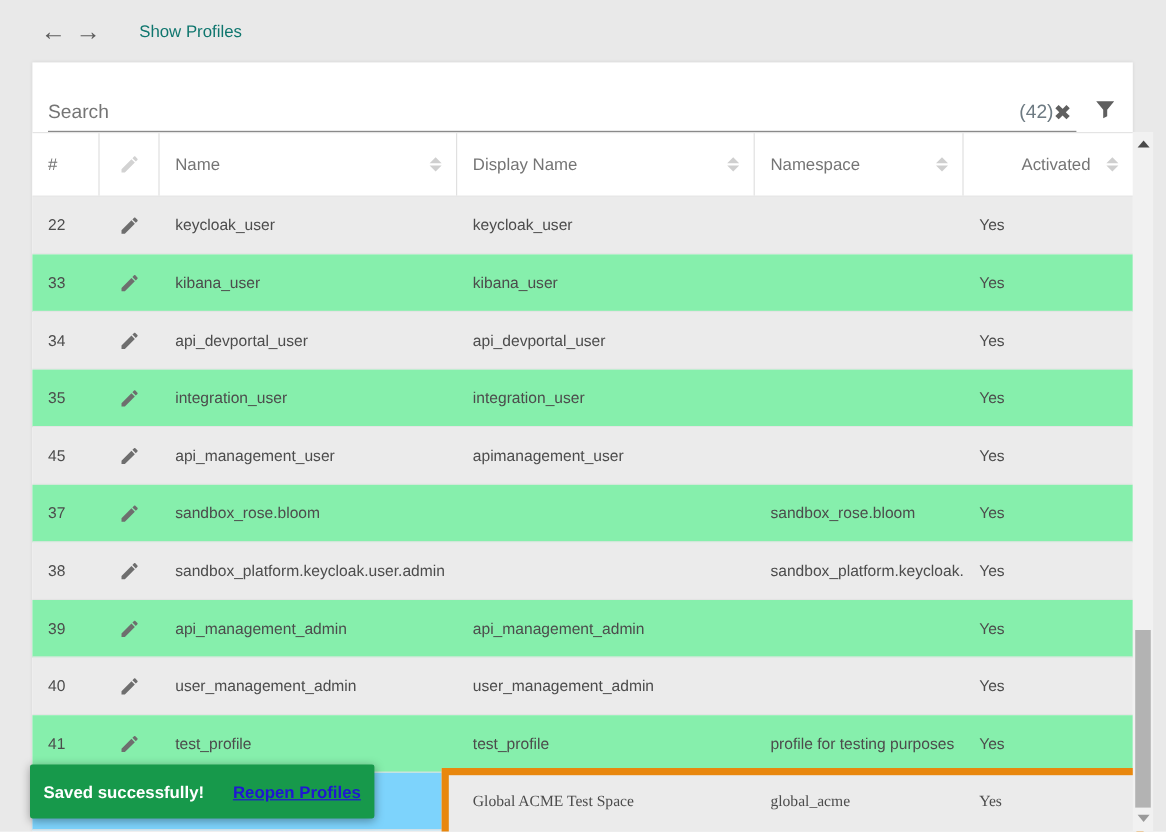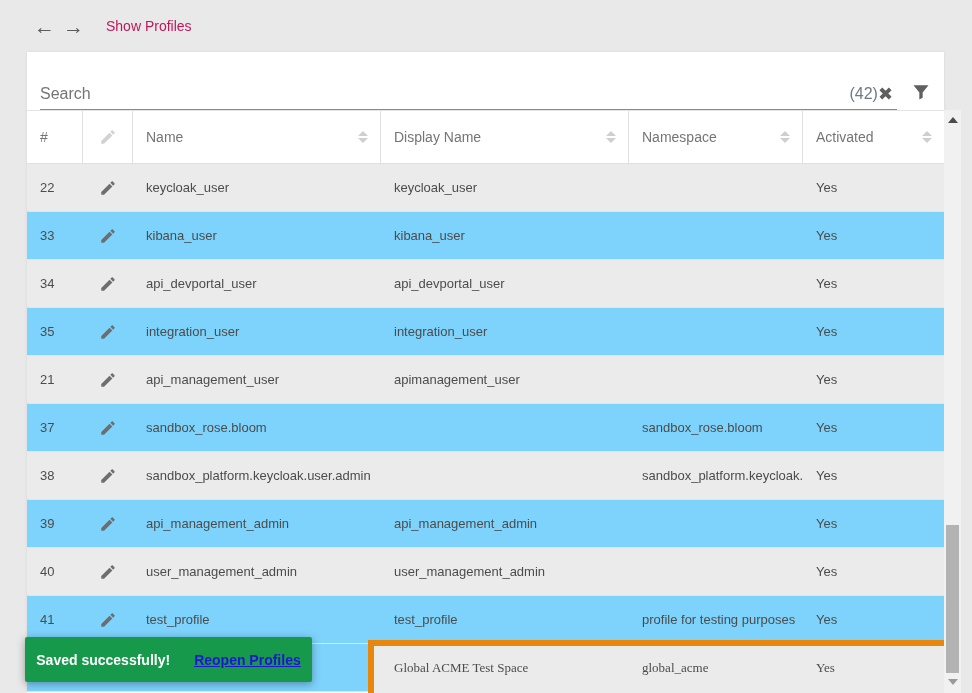--- a/index.html
+++ b/index.html
@@ -8,44 +8,44 @@
     --link-blue:#2016d2;
   }
   *{box-sizing:border-box;margin:0;padding:0;}
   html,body{width:972px;height:693px;overflow:hidden;}
   body{font-family:"Liberation Sans",sans-serif;background:#e9e9e9;position:relative;}
   .stage{position:absolute;inset:0;width:972px;height:693px;background:#e9e9e9;}
 
   
   .topbar{position:absolute;left:0;top:0;width:100%;height:52px;display:flex;align-items:center;padding-left:34px;gap:8px;}
   .nav-arrow{font-size:21px;font-weight:bold;color:#5c5c5c;line-height:1;cursor:pointer;}
-  .topbar-title{font-size:14px;color:#be185d;margin-left:14px;}
+  .topbar-title{font-size:14px;color:#0f766e;margin-left:24px;}
 
   
   .panel{position:absolute;left:27px;top:52px;width:917px;height:641px;background:#ffffff;box-shadow:0 0 3px rgba(0,0,0,0.08);}
 
   
   .search-row{position:absolute;left:13px;top:14px;width:891px;height:44px;display:flex;align-items:flex-end;}
   .search-field{display:flex;align-items:center;width:864px;border-bottom:1px solid #8a8a8a;padding-bottom:6px;justify-content:center;}
   .search-field input{flex:1;border:none;outline:none;font-size:16px;color:#444;font-family:"Liberation Sans",sans-serif;background:transparent;}
   .search-field input::placeholder{color:#757575;opacity:1;}
   .result-count{font-size:16px;color:#6d7a82;}
   .clear-icon{font-size:18px;color:#5f5f5f;cursor:pointer;line-height:1;margin-right:4px;}
   .filter-icon{margin-left:14px;margin-bottom:4px;cursor:pointer;}
 
   
   .table{position:absolute;left:0;top:58px;width:917px;}
   .thead,.row{display:grid;grid-template-columns:56px 50px 248px 248px 174px 141px;}
   .thead{height:54px;border-top:1px solid #e4e4e4;border-bottom:1px solid #e0e0e0;background:#fff;}
   .th{display:flex;align-items:center;padding-left:13px;font-size:14px;color:#757575;border-right:1px solid #e0e0e0;position:relative;}
-  .th:last-child{border-right:none;}
+  .th:last-child{border-right:none;justify-content:center;}
   .sort{display:inline-flex;flex-direction:column;gap:2px;position:absolute;right:12px;cursor:pointer;}
   .sort .up{width:0;height:0;border-left:5px solid transparent;border-right:5px solid transparent;border-bottom:5px solid #cfcfcf;}
   .sort .dn{width:0;height:0;border-left:5px solid transparent;border-right:5px solid transparent;border-top:5px solid #cfcfcf;}
-  .row{height:48px;background:#7dd3fc;border-bottom:1px solid #e4e4e4;position:relative;}
+  .row{height:48px;background:#86efac;border-bottom:1px solid #e4e4e4;position:relative;}
   .row:nth-child(odd){background:#ebebeb;}
   .cell{display:flex;align-items:center;padding-left:13px;font-size:13px;color:#4c4c4c;white-space:nowrap;overflow:hidden;position:relative;z-index:1;}
   .c-edit{padding-left:0;justify-content:center;}
   .edit-icon{cursor:pointer;display:inline-flex;}
   .edit-icon svg{fill:#6e6e6e;}
   .thead .edit-icon svg{fill:#d2d2d2;}
 
   
   .row.highlighted{background:#7dd3fc;font-family:Liberation Serif, serif;}
   .row.highlighted::before{content:"";position:absolute;left:341px;top:-4px;width:573px;height:49px;
@@ -186,21 +186,21 @@
                 </svg>
       </span>
     </div>
     <div class="cell c-name">integration_user</div>
     <div class="cell c-display">integration_user</div>
     <div class="cell c-namespace"></div>
     <div class="cell c-activated">Yes</div>
   </div>
 
   <div class="row">
-    <div class="cell c-num">21</div>
+    <div class="cell c-num">45</div>
     <div class="cell c-edit">
       <span class="edit-icon">
         <svg width="18" height="18" viewBox="0 0 24 24">
                   <path d="M3 17.25V21h3.75L17.81 9.94l-3.75-3.75L3 17.25zM20.71 7.04c.39-.39.39-1.02 0-1.41l-2.34-2.34c-.39-.39-1.02-.39-1.41 0l-1.83 1.83 3.75 3.75 1.83-1.83z"></path>
                 </svg>
       </span>
     </div>
     <div class="cell c-name">api_management_user</div>
     <div class="cell c-display">apimanagement_user</div>
     <div class="cell c-namespace"></div>

